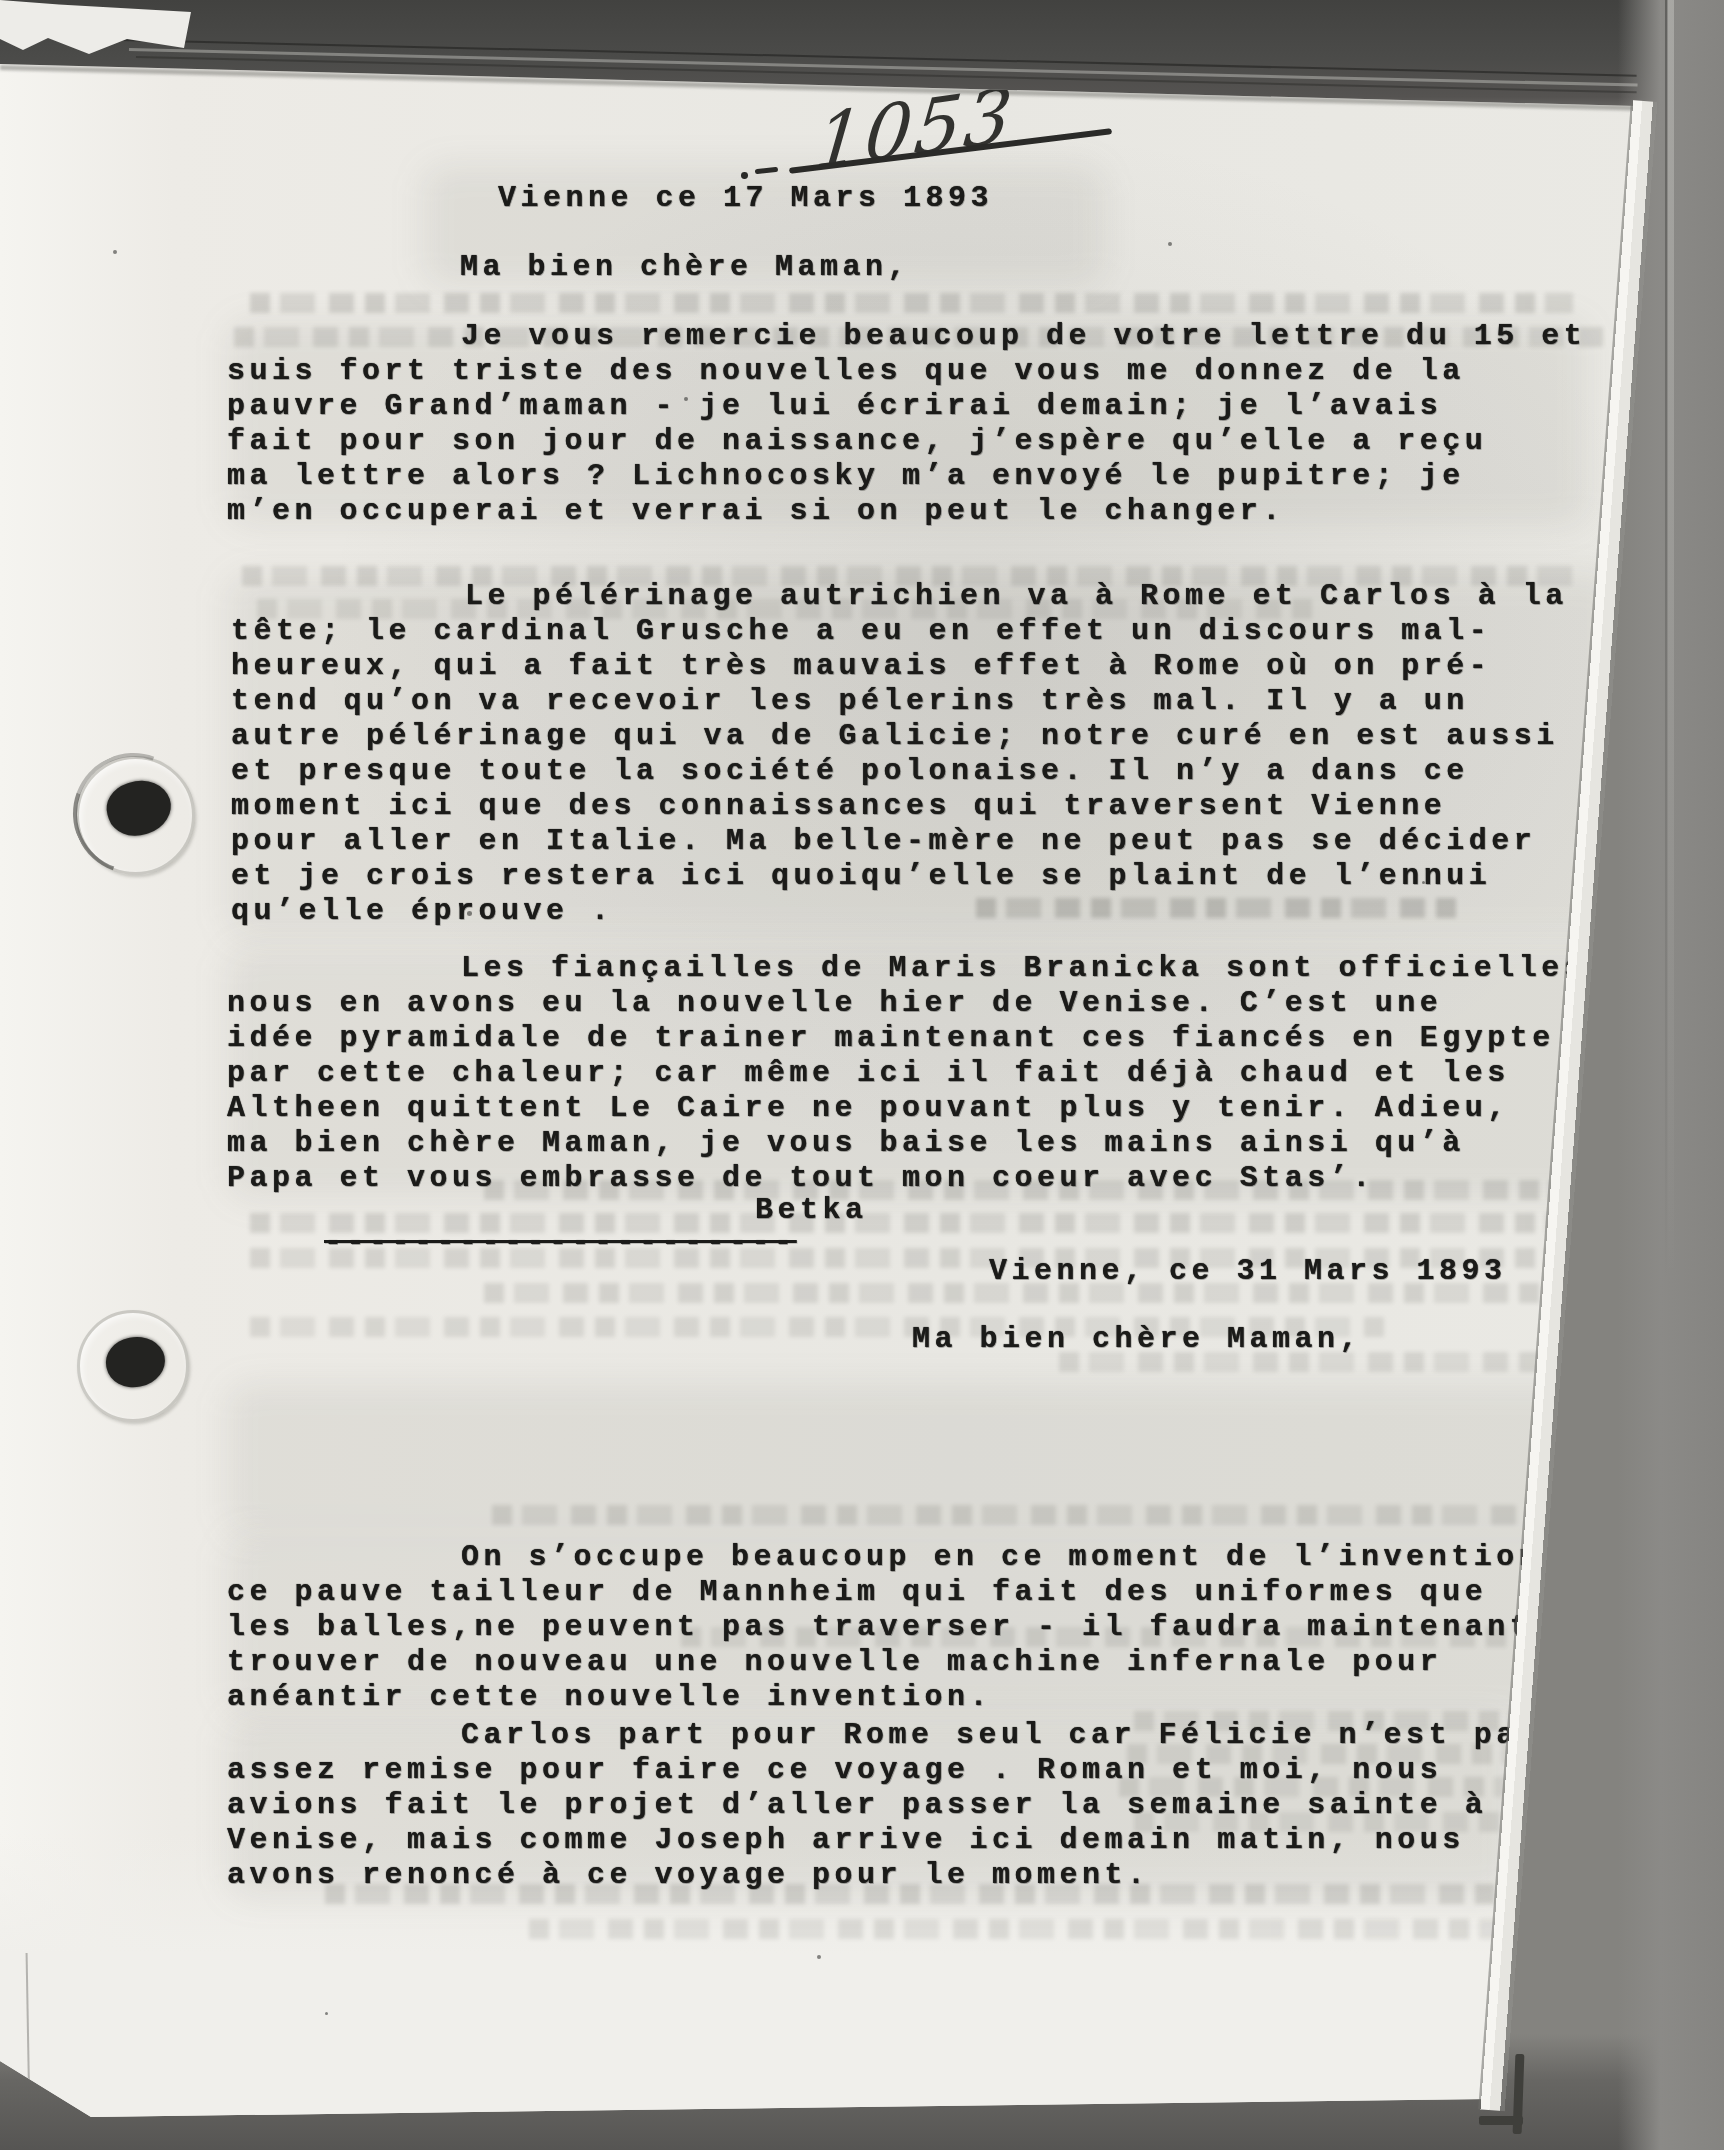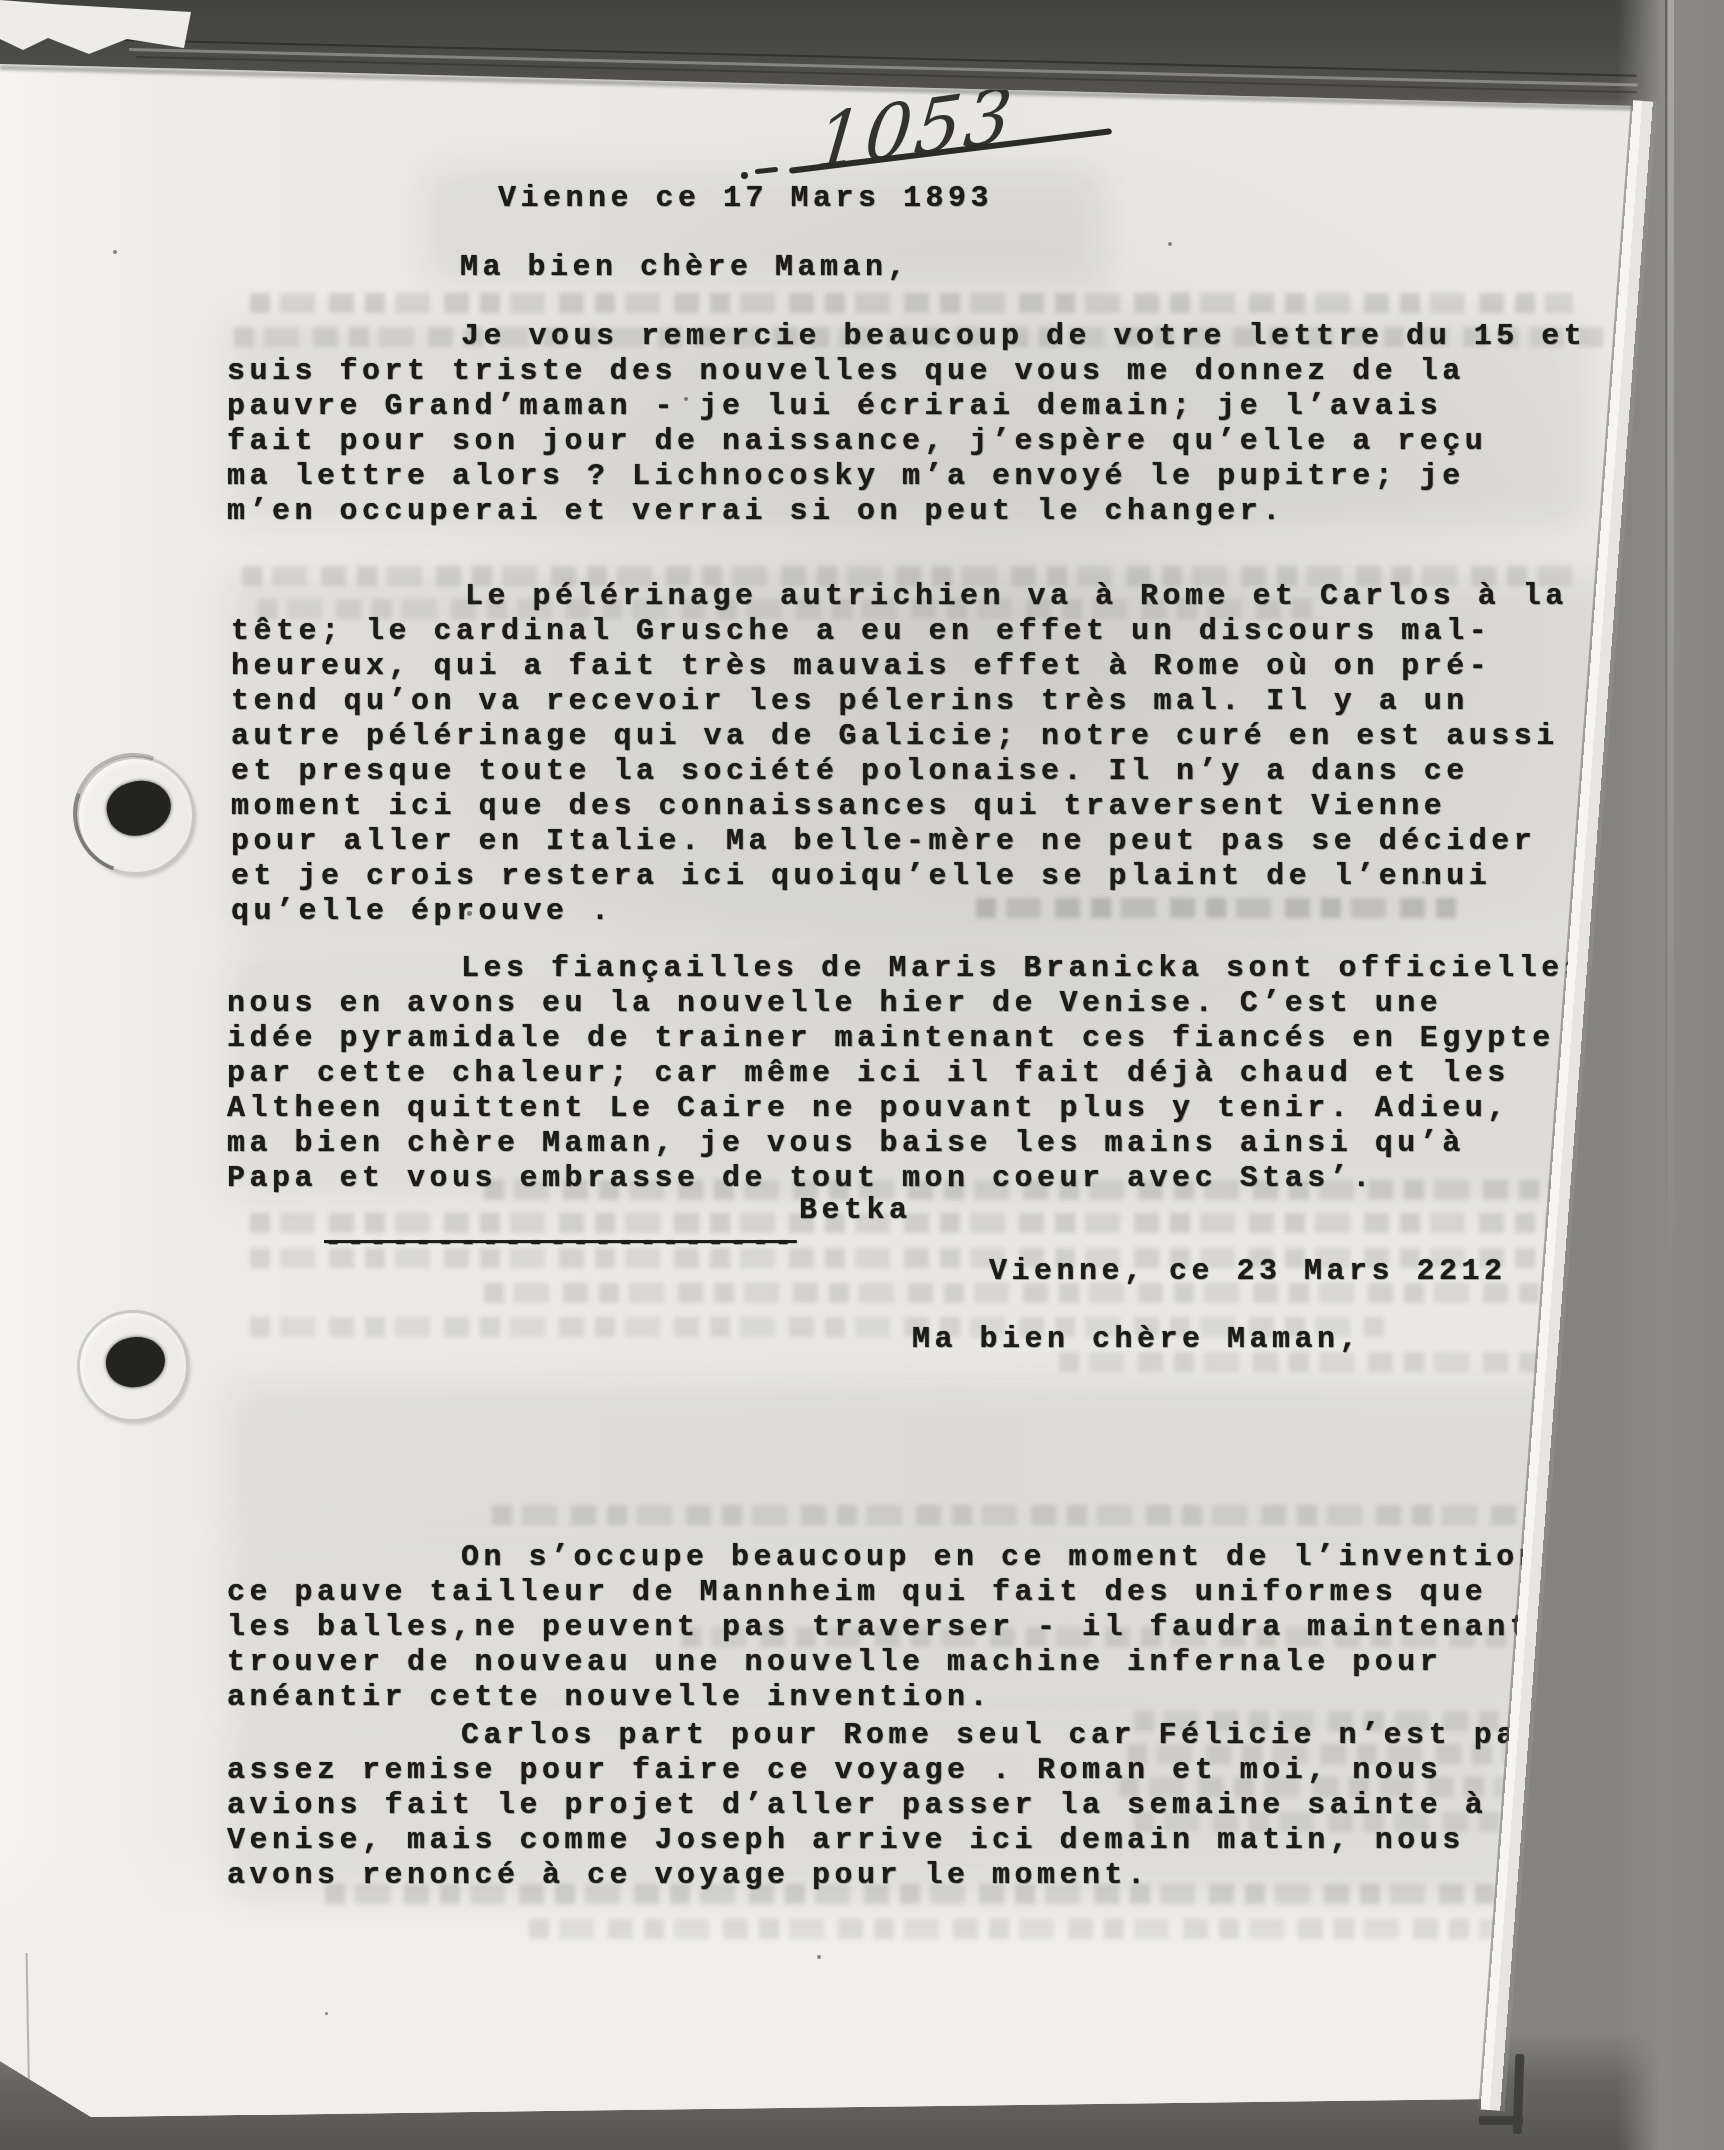--- a/index.html
+++ b/index.html
@@ -147,25 +147,25 @@
 pour aller en Italie. Ma belle-mère ne peut pas se décider
 et je crois restera ici quoiqu’elle se plaint de l’ennui
 qu’elle éprouve .</div>
   <div class="abs t para" style="left:227px;top:951px;">Les fiançailles de Maris Branicka sont officielles -
 nous en avons eu la nouvelle hier  de Venise. C’est une
 idée pyramidale de trainer maintenant ces fiancés en Egypte
 par cette chaleur; car même ici il fait déjà chaud et les
 Altheen quittent Le Caire  ne pouvant plus y tenir. Adieu,
 ma bien chère Maman, je vous baise les mains ainsi qu’à
 Papa et vous embrasse de tout mon coeur avec Stas’.</div>
-  <div class="abs t" style="left:755px;top:1193px;margin-left:44px;">Betka</div>
+  <div class="abs t" style="left:755px;top:1193px;">Betka</div>
 
   <div class="abs t sep" style="left:324px;top:1225px;">---------------------</div>
 
-  <div class="abs t" style="left:989px;top:1254px;">Vienne, ce 23 Mars 2212</div>
+  <div class="abs t" style="left:989px;top:1254px;">Vienne, ce 31 Mars 1893</div>
   <div class="abs t" style="left:912px;top:1322px;">Ma bien chère Maman,</div>
   <div class="abs t para" style="left:227px;top:1540px;">On s’occupe beaucoup en ce moment de l’invention de
 ce pauve tailleur de Mannheim qui fait des uniformes que
 les balles,ne peuvent pas traverser - il faudra maintenant
 trouver de nouveau une nouvelle machine infernale pour
 anéantir cette nouvelle invention.</div>
   <div class="abs t para" style="left:227px;top:1718px;">Carlos part pour Rome seul car Félicie n’est pas
 assez remise pour faire ce voyage . Roman et moi, nous
 avions fait le projet d’aller passer la semaine sainte à
 Venise, mais comme Joseph arrive ici demain matin, nous

